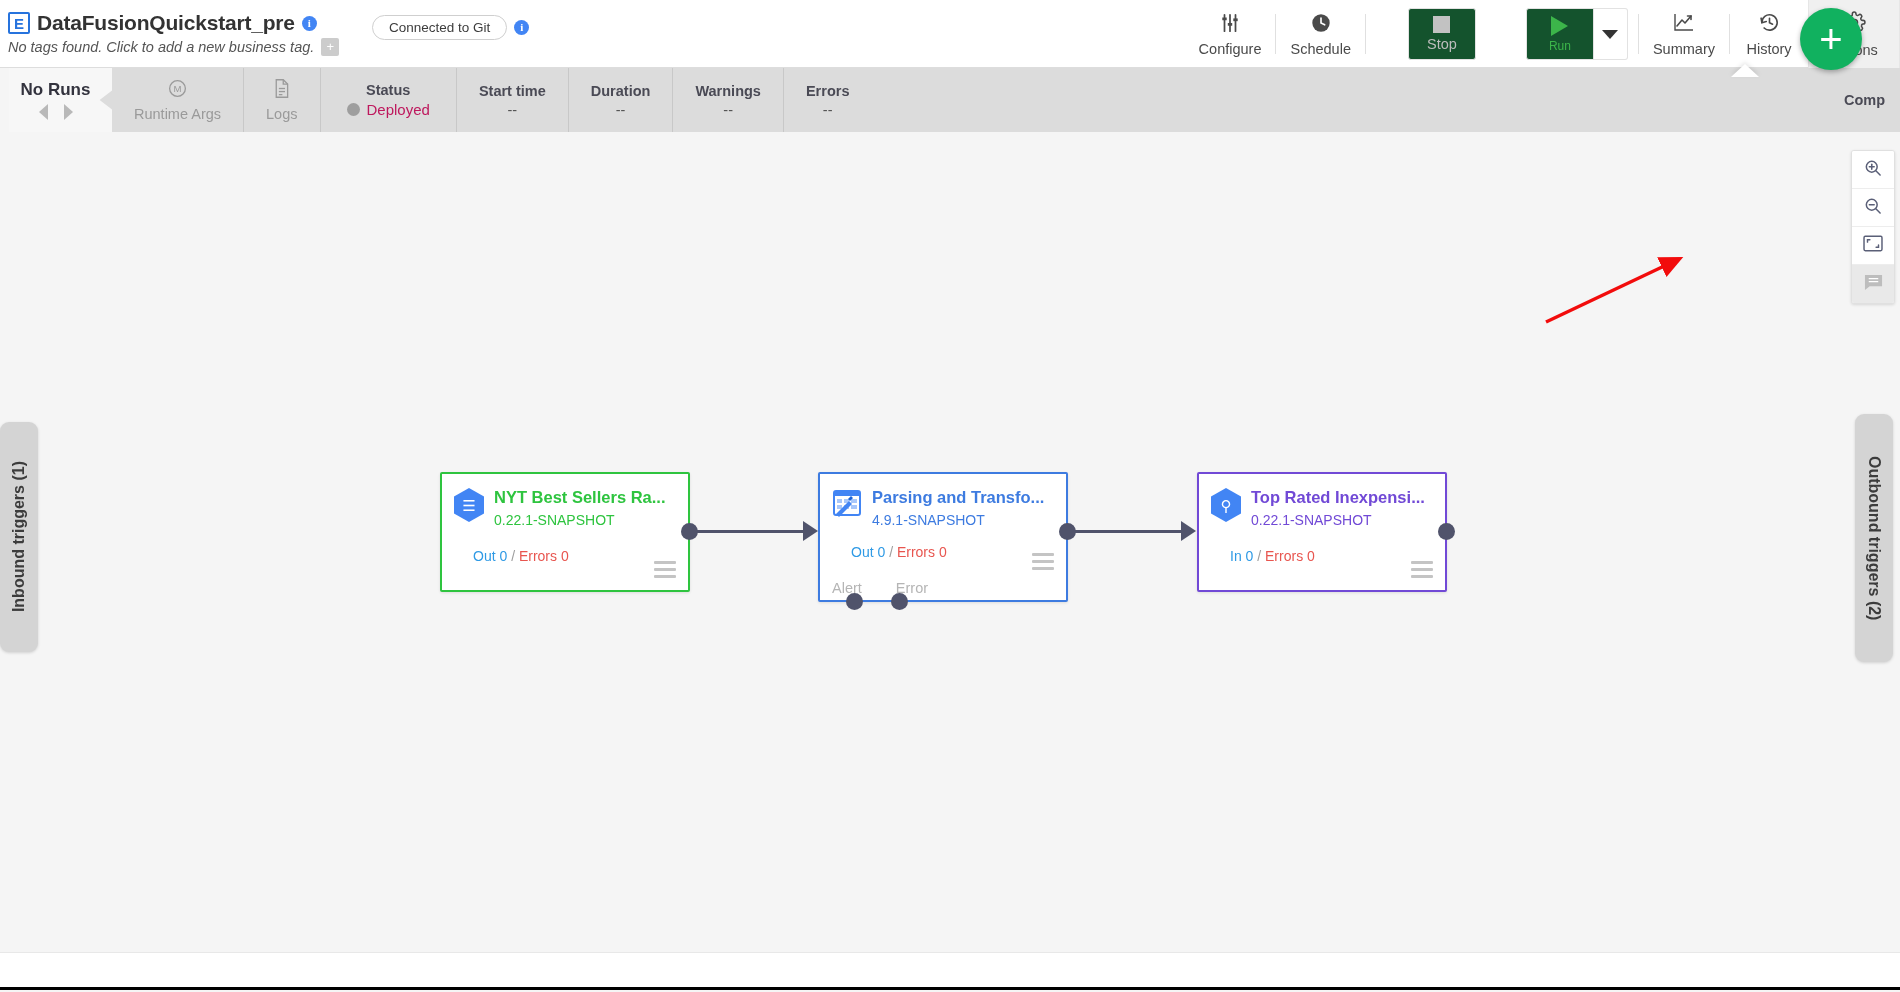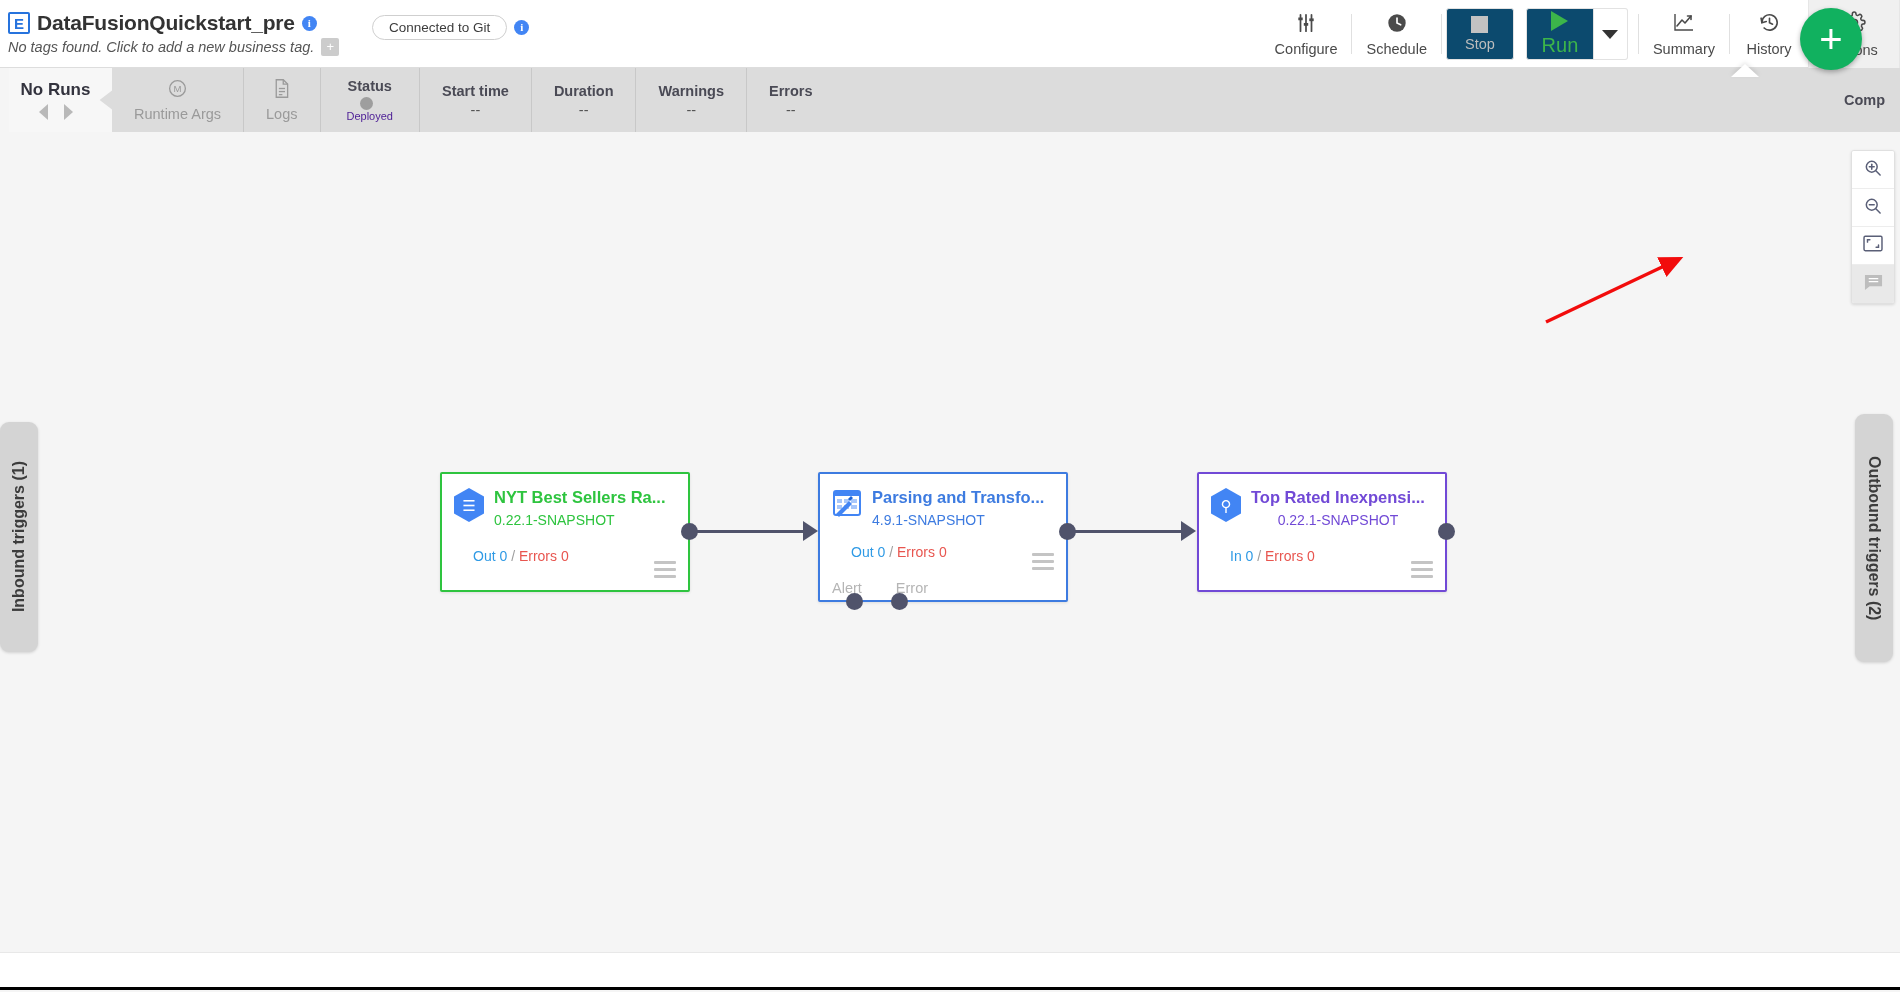--- a/index.html
+++ b/index.html
@@ -52,27 +52,27 @@
   .hdr-actions { margin-left: auto; display: flex; align-items: stretch; height: 68px; }
   .tool-btn {
     display: flex; flex-direction: column; align-items: center; justify-content: center;
     min-width: 78px; padding: 0 14px; cursor: pointer; gap: 3px;
     background: transparent; border: none;
   }
   .tool-btn .lbl { font-size: 14.5px; color: #4a4a4a; white-space: nowrap; }
   .vsep { width: 1px; background: #e0e0e0; margin: 14px 0; }
   .runstop-group { display: flex; align-items: center; padding: 0 4px; }
   .runstop {
-    border: 1px solid #e2e2e2; border-radius: 3px; background: #0c4a6e;
+    border: 1px solid #e2e2e2; border-radius: 3px; background: #14532d;
     width: 68px; height: 52px; display: flex; flex-direction: column;
-    align-items: center; justify-content: center; gap: 3px; cursor: pointer;
+    align-items: center; justify-content: center; gap: 3px; cursor: pointer; margin-left: 38px;
   }
   .runstop.stop { color: #bdbdbd; }
   .runstop.stop .lbl { font-size: 14.5px; color: #bdbdbd; }
-  .runstop.run .lbl { font-size: 20px; color: #3cb54a; }
+  .runstop.run .lbl { font-size: 12px; color: #3cb54a; }
   .sq-stop { width: 17px; height: 17px; background: #c2c2c2; }
   .tri-run {
     width: 0; height: 0; border-left: 17px solid #3cb54a;
     border-top: 10px solid transparent; border-bottom: 10px solid transparent;
   }
   .run-caret {
     border: 1px solid #e2e2e2; border-left: none; border-radius: 0 3px 3px 0;
     width: 34px; height: 52px; display: flex; align-items: center; justify-content: center;
     background: #fff; cursor: pointer;
   }
@@ -109,21 +109,21 @@
   .tri-r { width:0;height:0;border-left:9px solid #b9b9b9;border-top:8px solid transparent;border-bottom:8px solid transparent; cursor:pointer;}
   .sb-cell {
     display: flex; flex-direction: column; align-items: center; justify-content: center;
     padding: 0 22px; gap: 3px; border-right: 1px solid #c8c8c8;
   }
   .sb-cell.nobord { border-right: none; }
   .sb-cell .hd { font-size: 14.5px; font-weight: bold; color: #4a4a55; white-space: nowrap; }
   .sb-cell .vl { font-size: 14.5px; color: #555; }
   .sb-cell .hd.mut { font-weight: normal; color: #9a9a9a; }
   .statusdot { width: 13px; height: 13px; border-radius: 50%; background: #9e9e9e; display: inline-block; margin-right: 7px; vertical-align: -1px;}
-  .sb-status-val { font-size: 11px; color: #4c1d95; display: flex; align-items: center; flex-direction: column;}
+  .sb-status-val { font-size: 15px; color: #be185d; display: flex; align-items: center;}
   .sb-right { margin-left: auto; display: flex; align-items: center; padding-right: 24px; }
   .sb-right .hd { font-size: 14.5px; font-weight: bold; color: #4a4a55; }
 
   
   .canvas { position: absolute; top: 132px; left: 0; width: 1900px; height: 820px; background: #f5f5f5; }
   .bottombar { position: absolute; top: 952px; left: 0; width: 1900px; height: 38px; background: #ffffff; border-top: 1px solid #e8e8e8; }
   .bottombar::after { content:""; position:absolute; left:0; bottom:0; width:1900px; height:3px; background:#000; }
 
   
   .trigger-tab {
@@ -169,21 +169,21 @@
   .nmetrics .err { color: #e8554f; }
   .nports { position: absolute; left: 12px; bottom: 4px; font-size: 14.5px; color: #b5b5b5; display:flex; gap: 34px;}
   .hamb { position: absolute; right: 12px; bottom: 8px; width: 22px; cursor: pointer; }
   .hamb i { display: block; height: 3px; background: #c4c4c4; margin-bottom: 4px; border-radius: 1px; }
 
   .node.green { border-color: #2ec43f; }
   .node.green .ntitle, .node.green .nver { color: #2ec43f; }
   .node.blue { border-color: #3d7be0; }
   .node.blue .ntitle, .node.blue .nver { color: #3d7be0; }
   .node.purple { border-color: #7149d6; }
-  .node.purple .ntitle, .node.purple .nver { color: #7149d6; text-align: center; }
+  .node.purple .ntitle, .node.purple .nver { color: #7149d6; }
 
   .port {
     position: absolute; width: 17px; height: 17px; border-radius: 50%; background: #50536b;
   }
   .conn { position: absolute; height: 3px; background: #50536b; }
   .arrowhead {
     position: absolute; width:0; height:0;
     border-left: 15px solid #50536b; border-top: 10px solid transparent; border-bottom: 10px solid transparent;
   }
 

